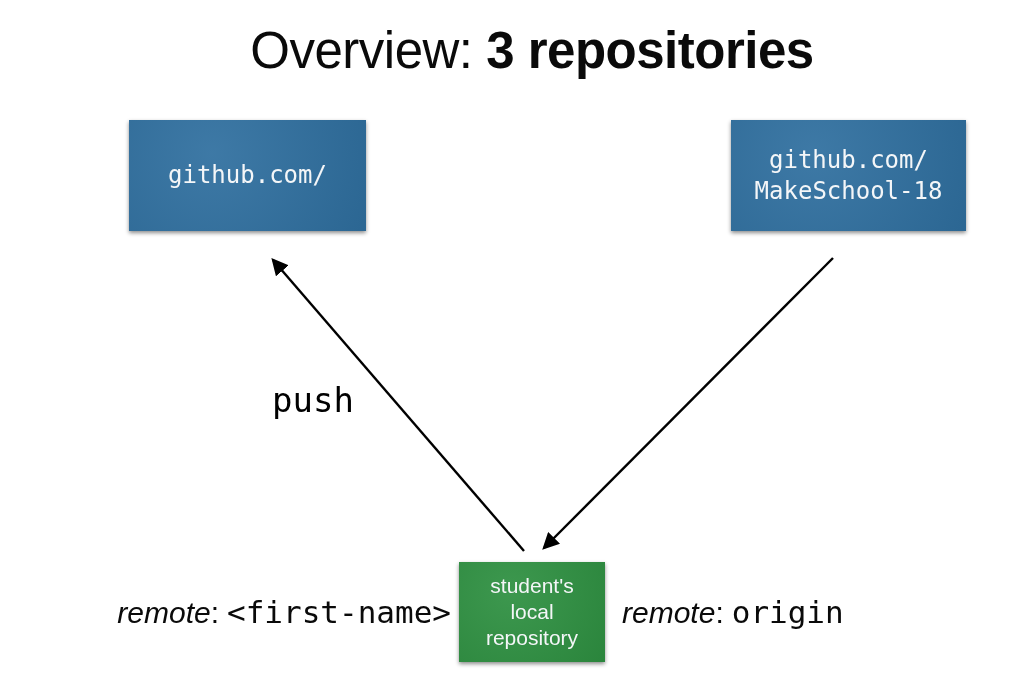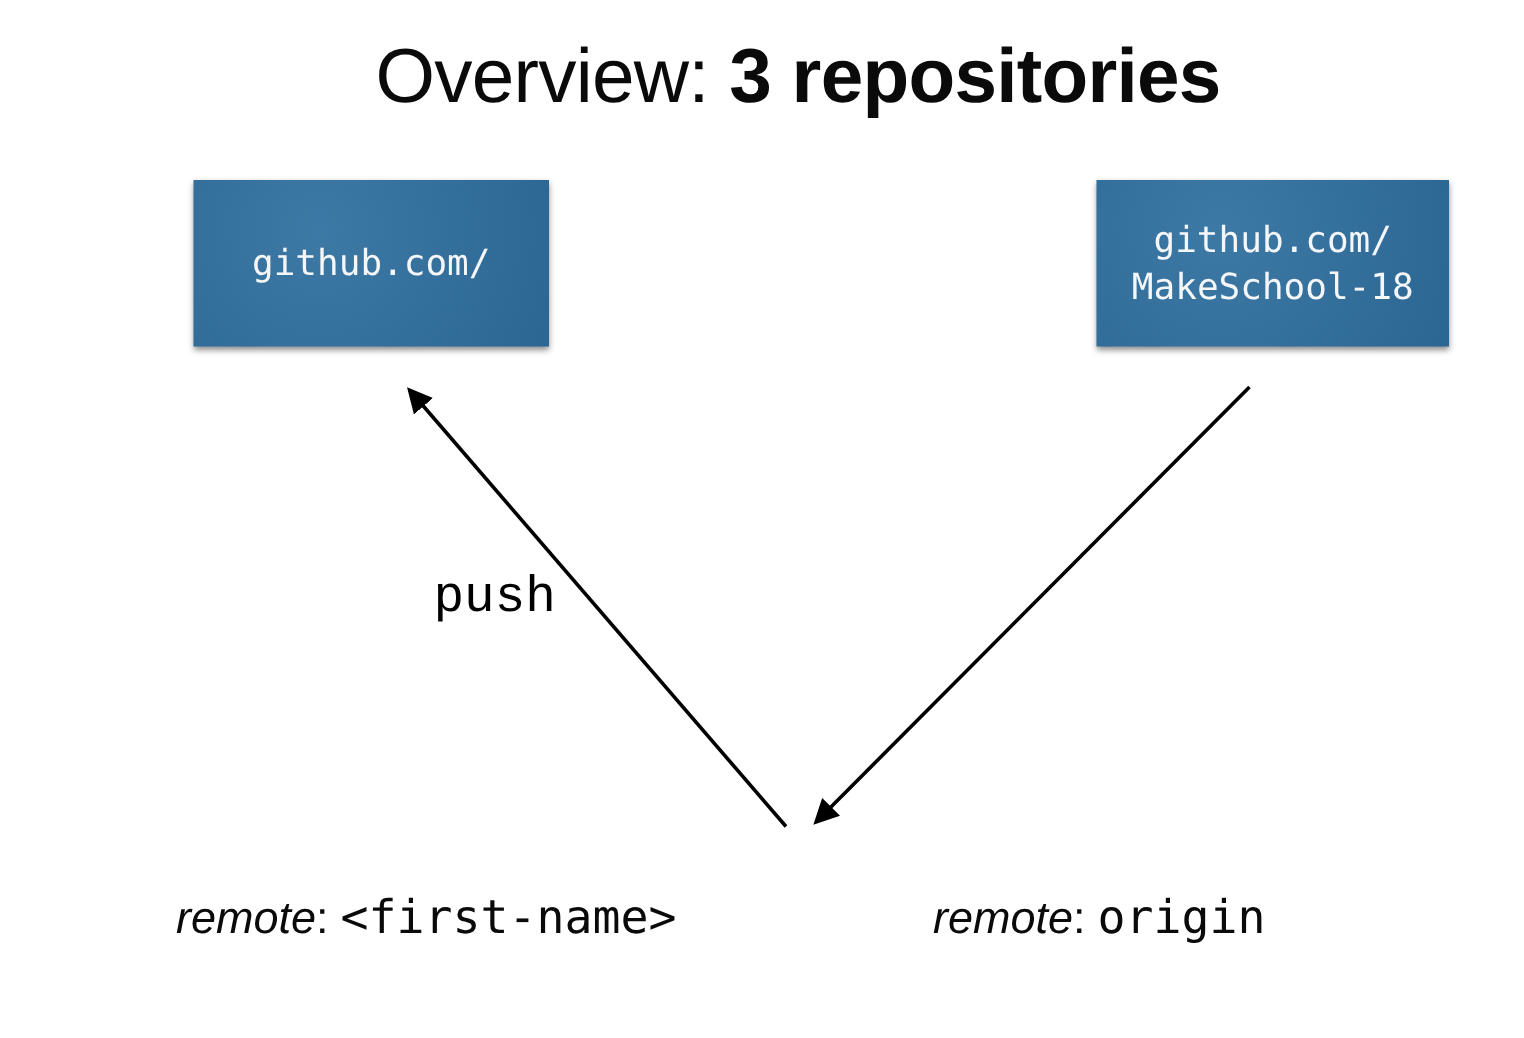--- a/index.html
+++ b/index.html
@@ -66,21 +66,21 @@
     font-weight: 400;
   }
 
   
   .arrow-label {
     position: absolute;
     font-family: "DejaVu Sans Mono", monospace;
     font-size: 34px;
     color: #000000;
   }
-  #label-push { left: 265px; top: 380px; font-family: Liberation Mono, monospace; }
+  #label-push { left: 248px; top: 380px; }
   #label-pull { left: 727px; top: 380px; }
 
   
   .remote-caption {
     position: absolute;
     top: 590px;
     font-size: 30px;
     line-height: 44px;
     color: #0a0a0a;
     white-space: nowrap;
@@ -127,20 +127,25 @@
 
   <div id="box-github-user" class="repo-box blue">
     <div>github.com/</div>
   </div>
 
   <div id="box-makeschool" class="repo-box blue">
     <div>github.com/</div>
     <div>MakeSchool-18</div>
   </div>
 
+  <div class="repo-box green">
+    <div>student's</div>
+    <div>local</div>
+    <div>repository</div>
+  </div>
 
   <div id="label-push" class="arrow-label">push</div>
 
   <div id="remote-right" class="remote-caption"><span class="remote-word">remote</span><span class="remote-colon">:</span><span class="remote-value">origin</span></div>
 
   <div id="remote-left" class="remote-caption"><span class="remote-word">remote</span><span class="remote-colon">:</span><span class="remote-value">&lt;first-name&gt;</span></div>
 
 </div>
 
 </body></html>

